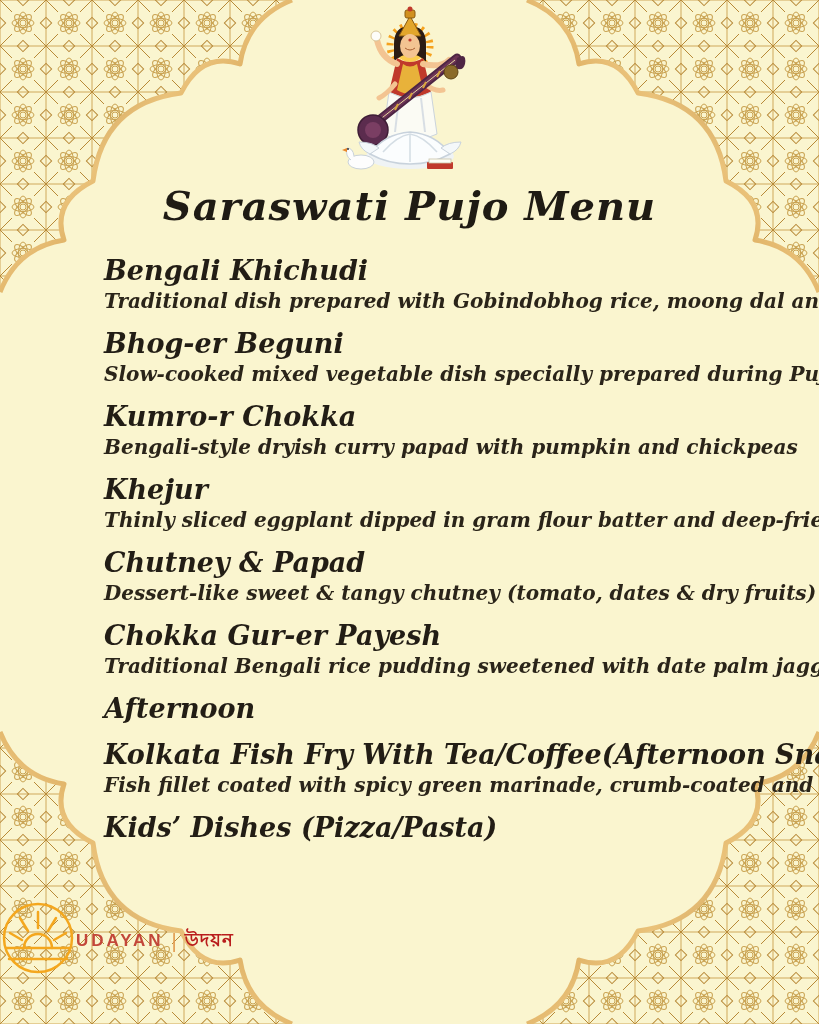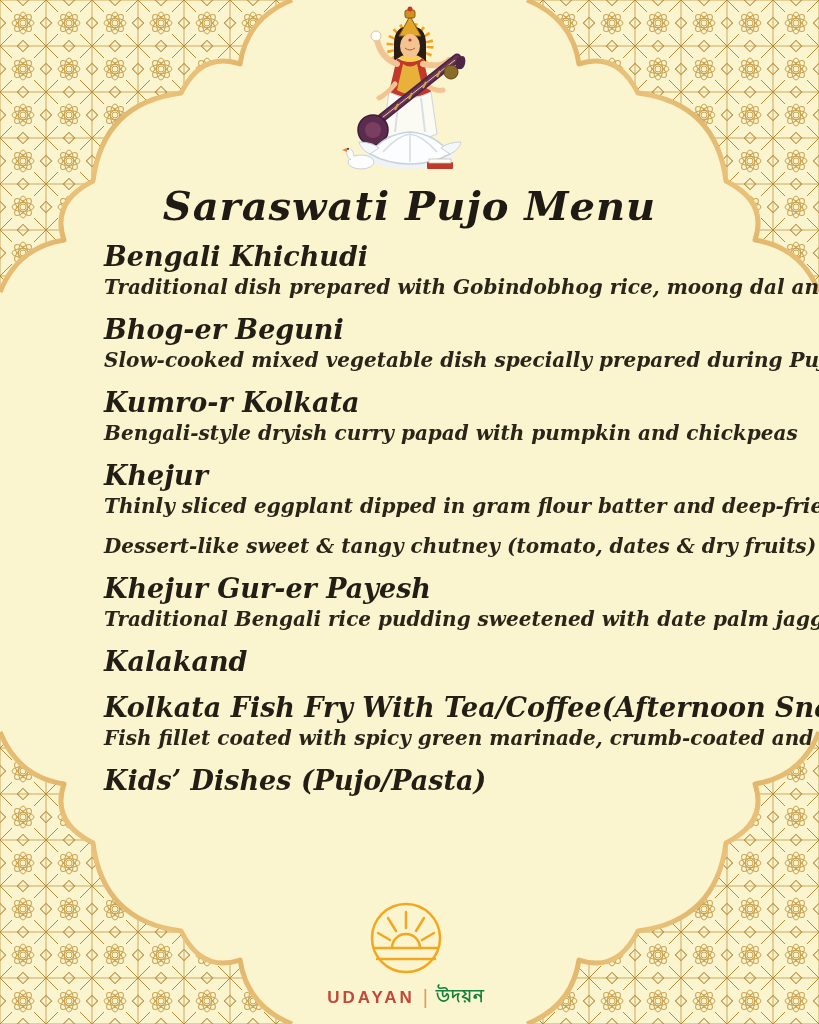--- a/index.html
+++ b/index.html
@@ -13,44 +13,44 @@
   svg{display:block;}
   .frame-svg{position:absolute;left:0;top:0;}
   .deity{position:absolute;left:339px;top:6px;}
   .page-title{
     position:absolute;left:0;top:182px;width:819px;
     text-align:center;
     font-size:40px;font-weight:bold;font-style:italic;
     color:#1f1b14;letter-spacing:1px;
   }
   .menu{
-    position:absolute;left:104px;top:242px;width:680px;
+    position:absolute;left:104px;top:256px;width:680px;
   }
   .menu-item{margin:0 0 16px 0;}
   .menu-item .name{
     font-size:27px;font-weight:bold;font-style:italic;
     color:#221d15;line-height:30px;white-space:nowrap;
   }
   .menu-item .desc{
     font-size:20px;font-weight:bold;font-style:italic;
     color:#2a2419;line-height:24px;margin-top:3px;white-space:nowrap;
   }
   .footer{
     position:absolute;left:0;top:900px;width:812px;
-    display:flex;flex-direction:column;align-items:center;
+    display:flex;flex-direction:row;align-items:center;
   }
   .footer-text{
     margin-top:6px;
     font-family:"Liberation Sans", sans-serif;
     font-size:17px;font-weight:bold;
     display:flex;align-items:center;gap:8px;
   }
   .footer-text .latin{color:#C3473A;letter-spacing:3px;}
   .footer-text .sep{color:#E29B4F;font-weight:normal;font-size:20px;}
-  .footer-text .bengali{color:#15803d;font-size:18px;letter-spacing:1px;}
+  .footer-text .bengali{color:#b91c1c;font-size:18px;letter-spacing:1px;}
 </style>
 </head>
 <body>
 
 <div class="poster">
 
   <svg class="frame-svg" width="819" height="1024" viewBox="0 0 819 1024" aria-hidden="true">
     <defs>
       <linearGradient id="goldStroke" gradientUnits="userSpaceOnUse" x1="0" y1="0" x2="292" y2="292">
         <stop offset="0" stop-color="#8f5a14"></stop>
@@ -149,43 +149,44 @@
   <div class="menu">
     <div class="menu-item">
       <div class="name">Bengali Khichudi</div>
       <div class="desc">Traditional dish prepared with Gobindobhog rice, moong dal and vegetables</div>
     </div>
     <div class="menu-item">
       <div class="name">Bhog-er Beguni</div>
       <div class="desc">Slow-cooked mixed vegetable dish specially prepared during Pujo ceremonies</div>
     </div>
     <div class="menu-item">
-      <div class="name">Kumro-r Kolkata</div>
+      <div class="name">Kumro-r Chokka</div>
       <div class="desc">Bengali-style dryish curry papad with pumpkin and chickpeas</div>
     </div>
     <div class="menu-item">
       <div class="name">Khejur</div>
       <div class="desc">Thinly sliced eggplant dipped in gram flour batter and deep-fried</div>
     </div>
     <div class="menu-item">
+      <div class="name">Chutney &amp; Papad</div>
       <div class="desc">Dessert-like sweet &amp; tangy chutney (tomato, dates &amp; dry fruits) served with papad</div>
     </div>
     <div class="menu-item">
-      <div class="name">Khejur Gur-er Payesh</div>
+      <div class="name">Chokka Gur-er Payesh</div>
       <div class="desc">Traditional Bengali rice pudding sweetened with date palm jaggery</div>
     </div>
     <div class="menu-item">
-      <div class="name">Kalakand</div>
+      <div class="name">Afternoon</div>
     </div>
     <div class="menu-item">
       <div class="name">Kolkata Fish Fry With Tea/Coffee(Afternoon Snacks)</div>
       <div class="desc">Fish fillet coated with spicy green marinade, crumb-coated and fried</div>
     </div>
     <div class="menu-item">
-      <div class="name">Kids’ Dishes (Pujo/Pasta)</div>
+      <div class="name">Kids’ Dishes (Pizza/Pasta)</div>
     </div>
   </div>
 
   <div class="footer">
     <svg width="76" height="76" viewBox="0 0 76 76" aria-hidden="true">
       <g fill="none" stroke="#F4A71E" stroke-width="2.5" stroke-linecap="round">
         <circle cx="38" cy="38" r="34"></circle>
         <path d="M24,48 A 14 14 0 0 1 52,48"></path>
         <line x1="6" y1="48" x2="70" y2="48"></line>
         <line x1="9" y1="59" x2="67" y2="59"></line>

